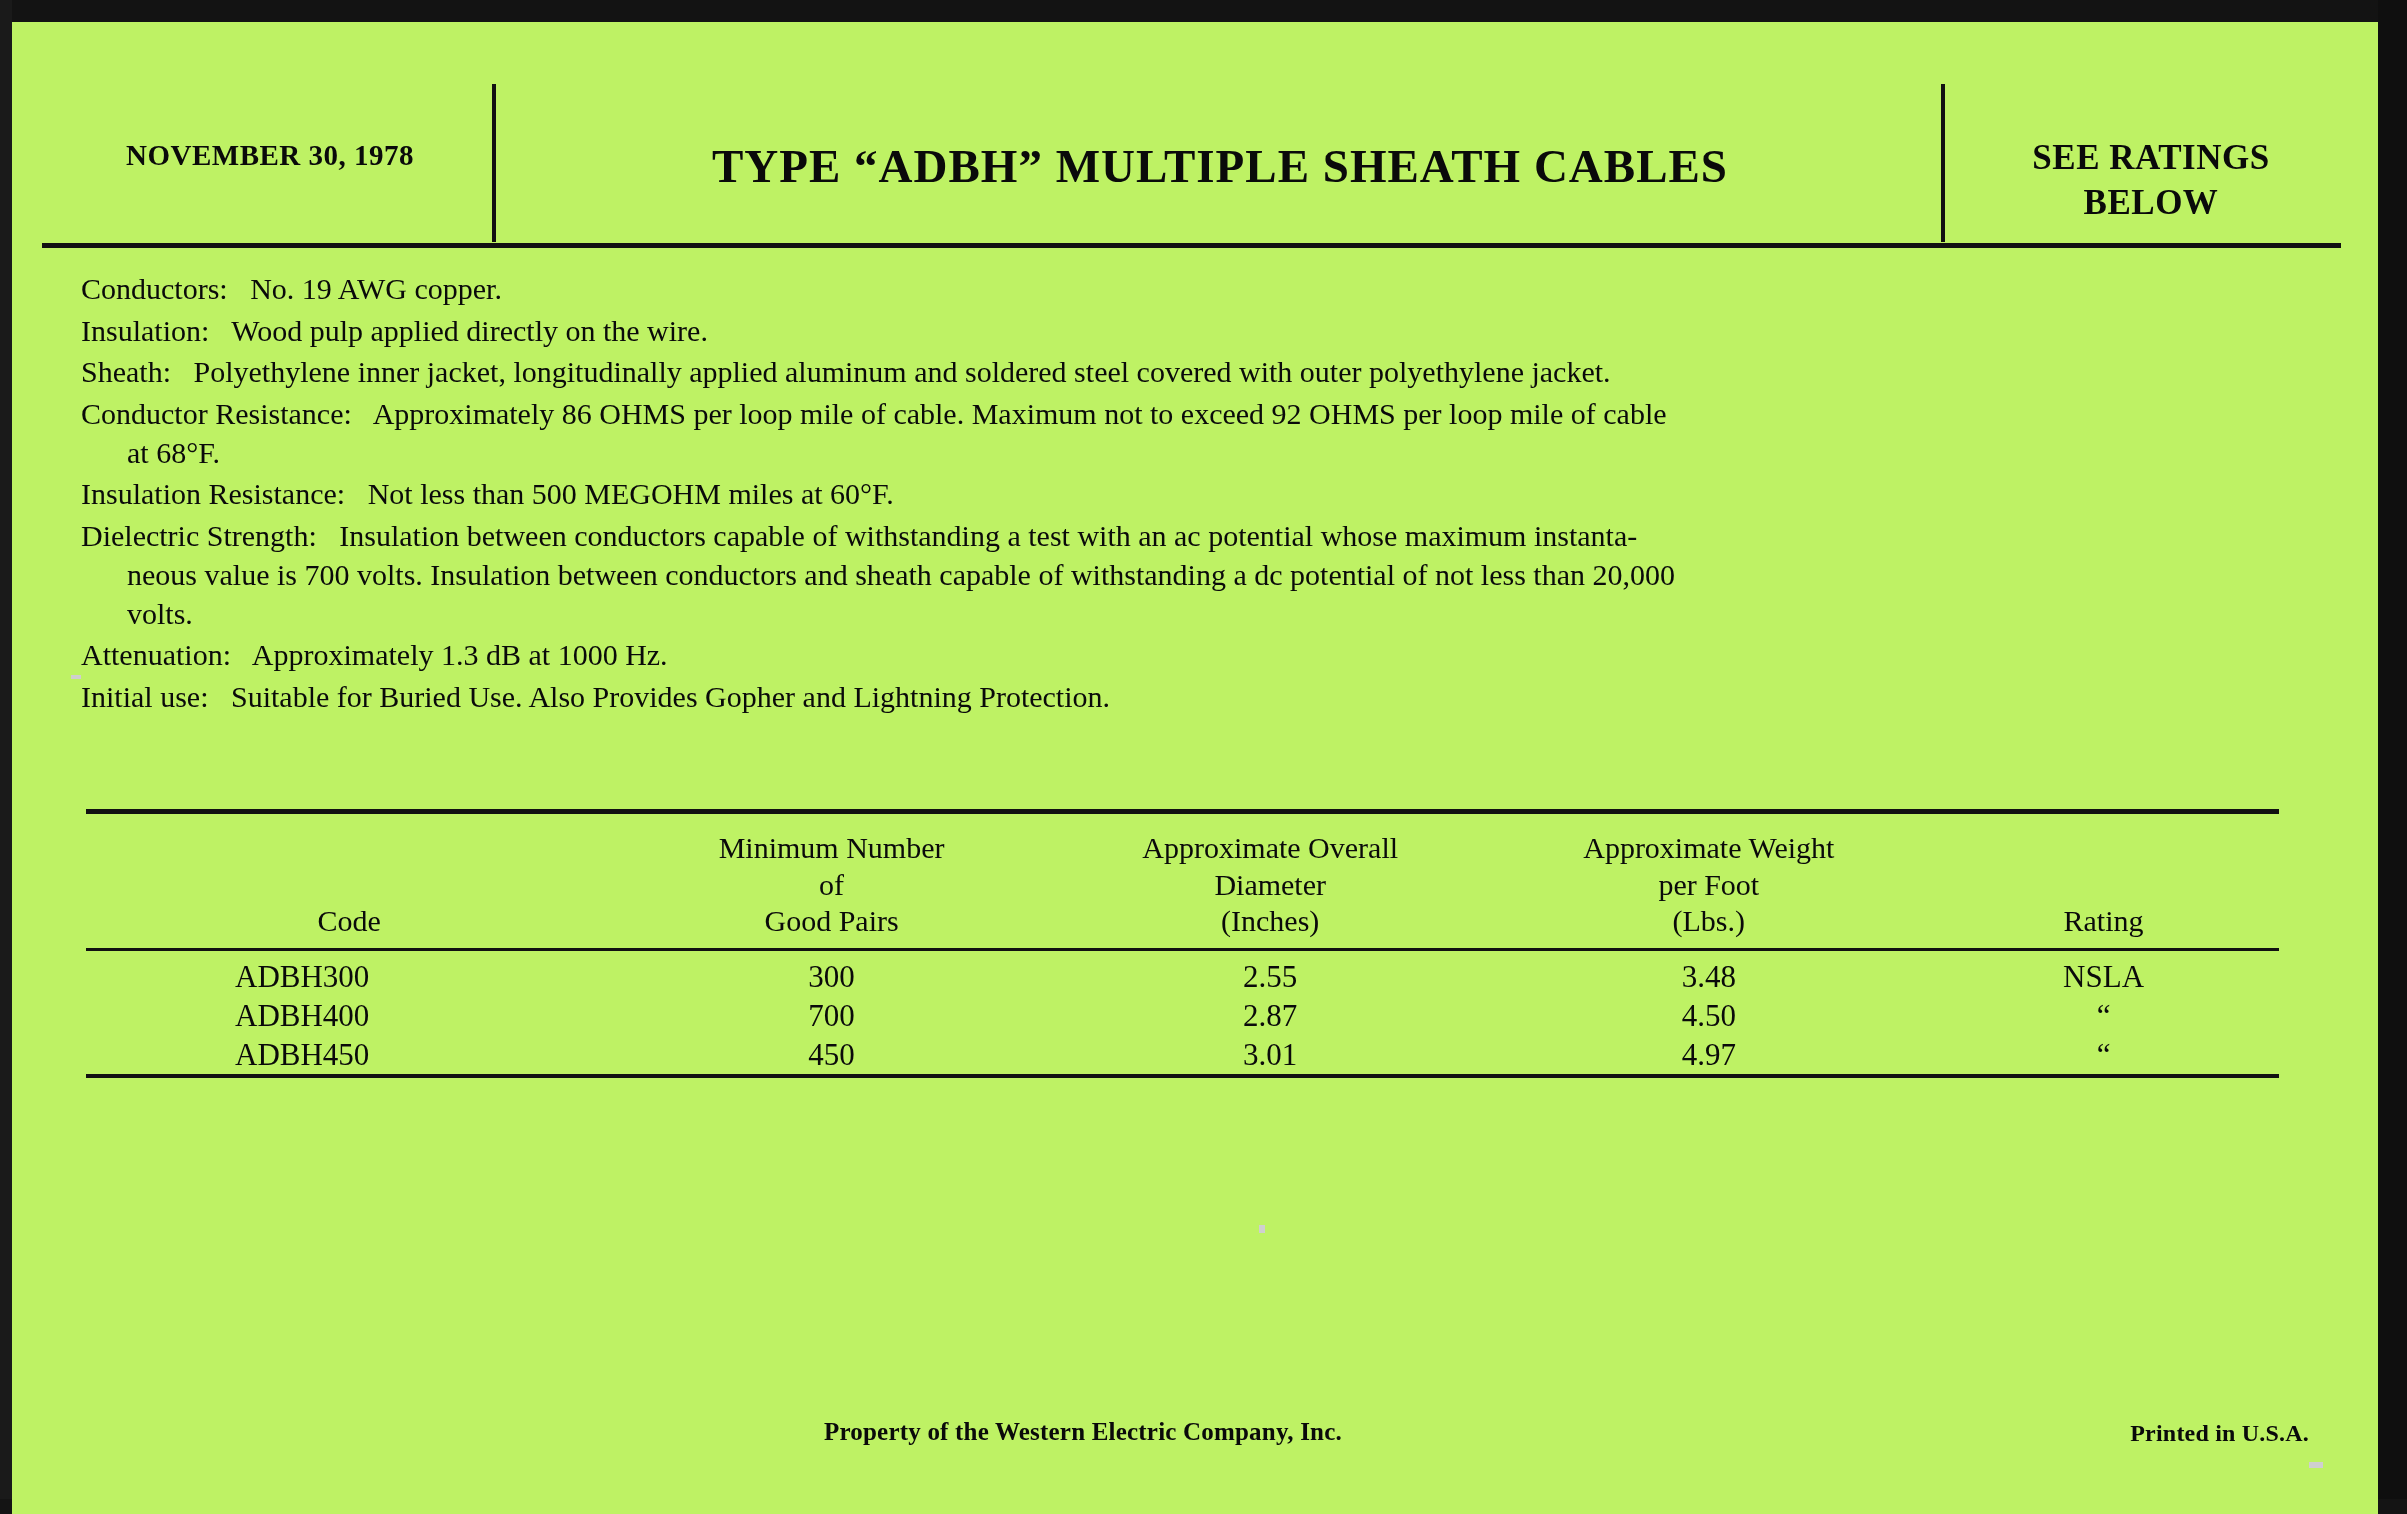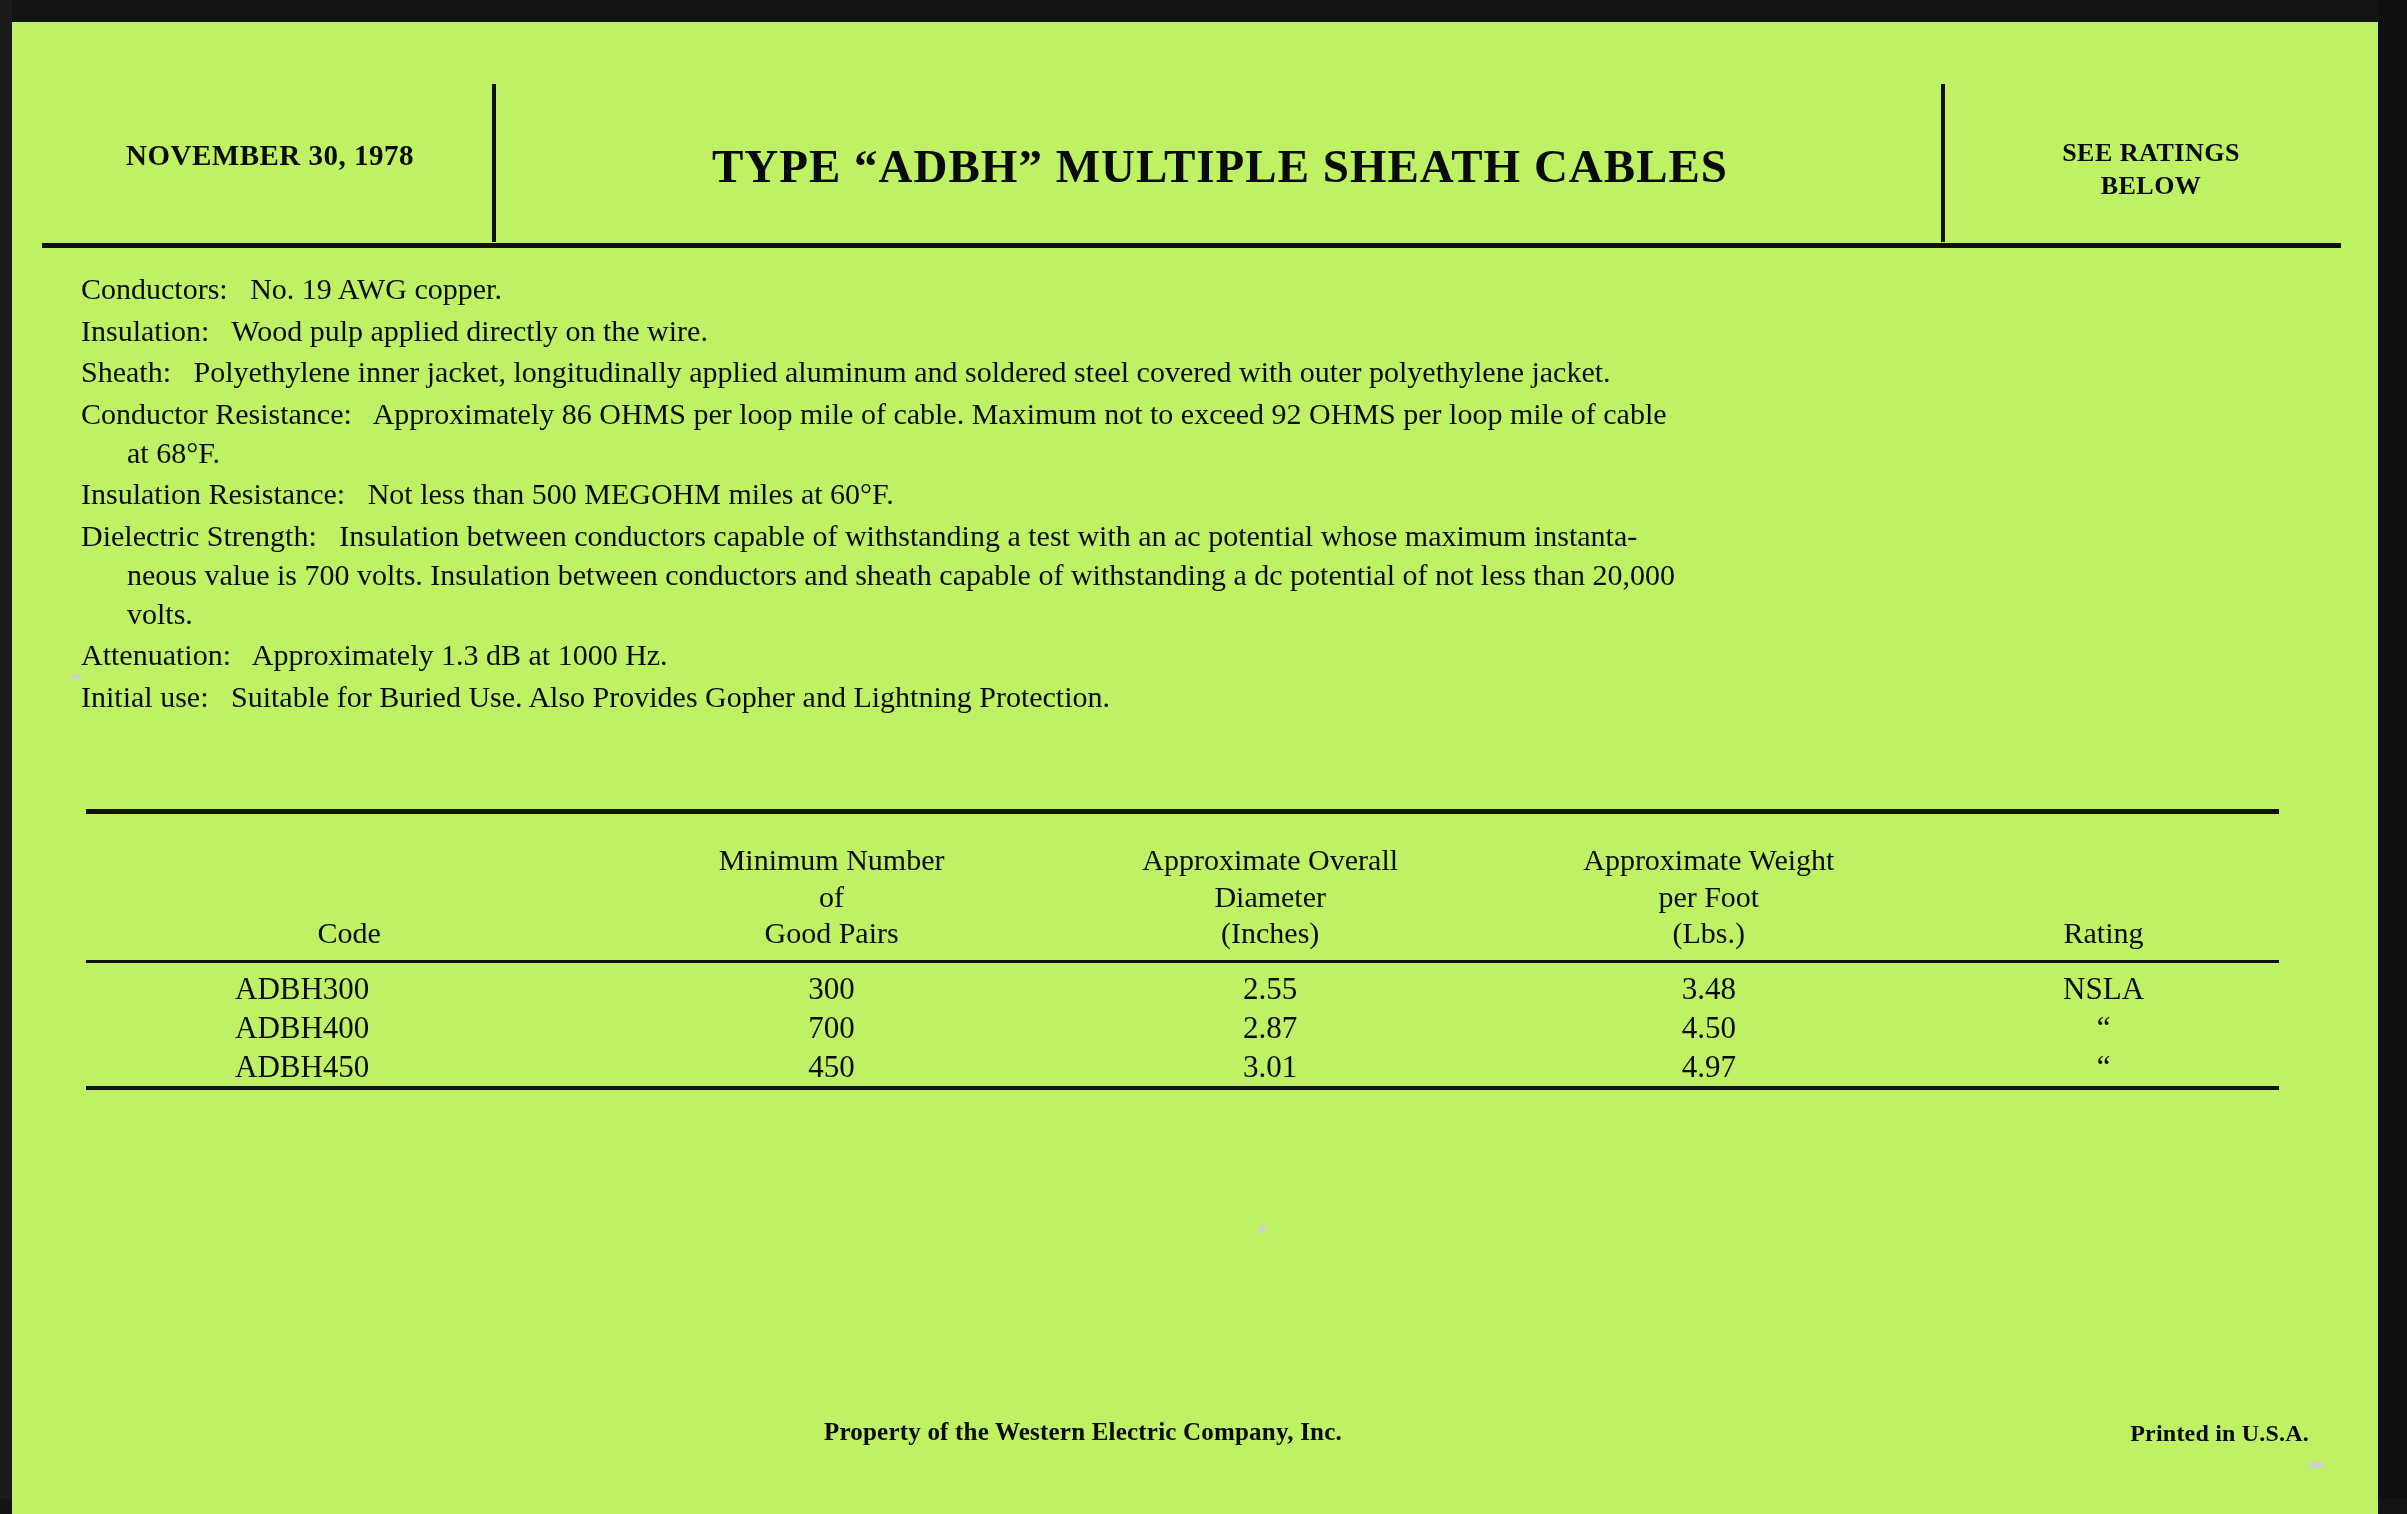--- a/index.html
+++ b/index.html
@@ -102,21 +102,21 @@
     font-size: 47px;
     font-weight: bold;
     letter-spacing: 1px;
   }
   .hdr-ratings {
     position: absolute;
     left: 1911px;
     top: 74px;
     width: 396px;
     text-align: center;
-    font-size: 26px;
+    font-size: 35px;
     font-weight: bold;
     line-height: 1.28;
     letter-spacing: 0.5px;
   }
 
   
   .specs {
     position: absolute;
     left: 69px;
     top: 248px;
@@ -157,21 +157,21 @@
 
   table.data {
     width: 100%;
     border-collapse: collapse;
     font-size: 30px;
   }
   table.data th {
     font-weight: normal;
     font-size: 30px;
     line-height: 1.22;
-    padding: 28px 0 8px 0;
+    padding: 16px 0 8px 0;
     vertical-align: bottom;
   }
   table.data td {
     font-size: 31px;
     font-weight: normal;
     padding: 2px 0;
     text-align: center;
     line-height: 1.13;
   }
   table.data td.code {

